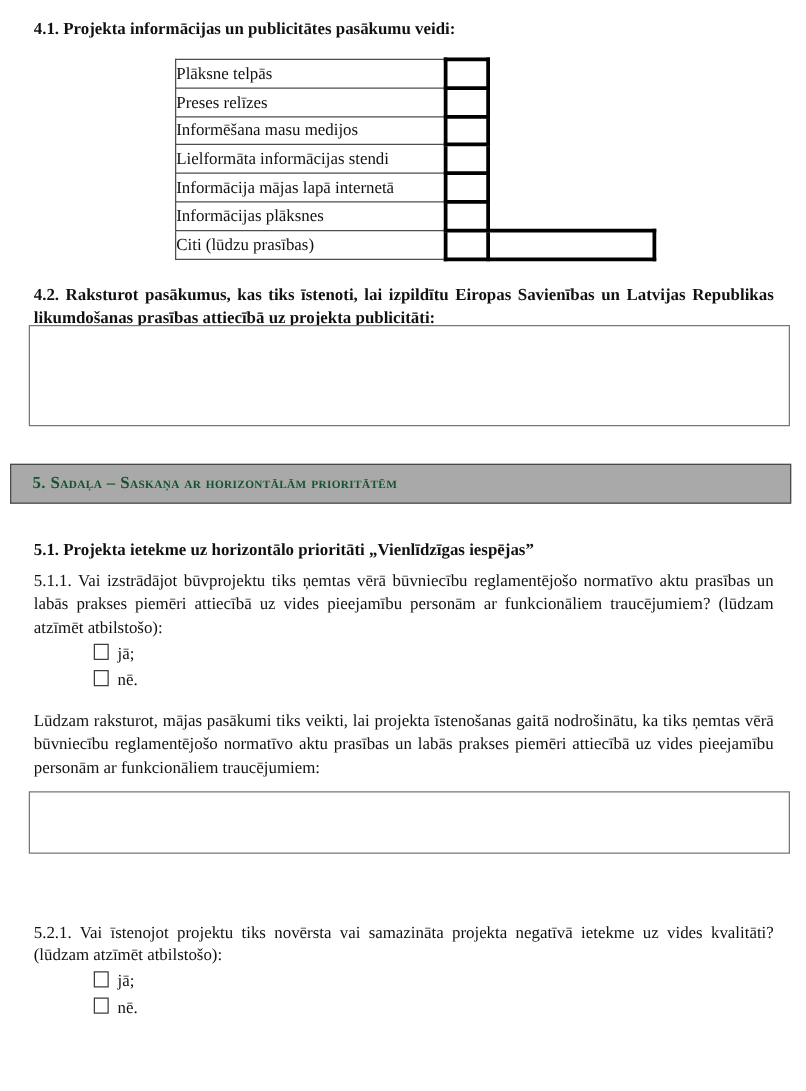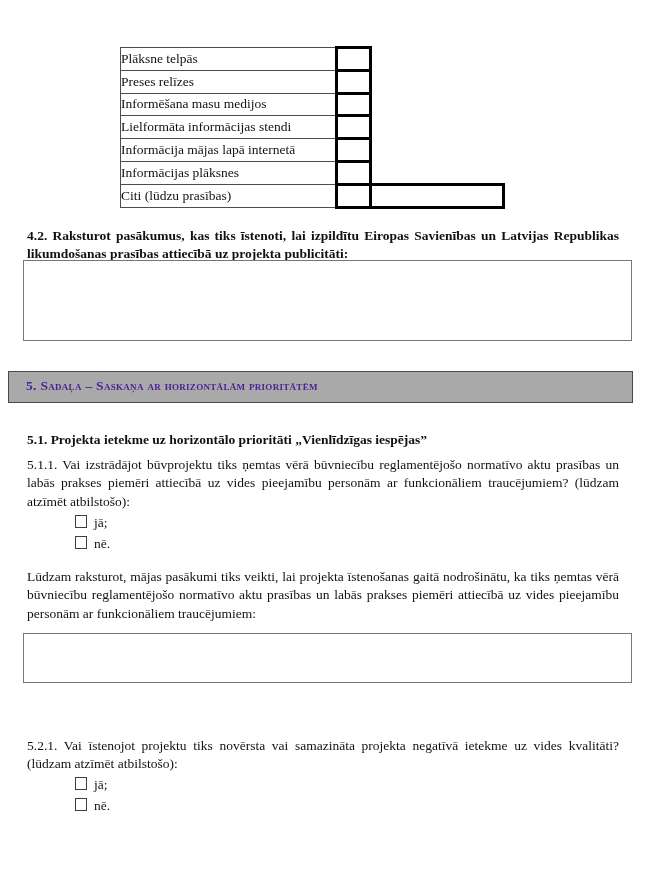--- a/index.html
+++ b/index.html
@@ -10,60 +10,61 @@
     font-family:"Liberation Serif","DejaVu Serif",serif;
     color:#111;
     overflow:hidden;
   }
   .abs { position:absolute; }
   .h { font-weight:bold; font-size:13.5px; line-height:18px; }
   .p { font-size:13.5px; line-height:18.3px; text-align:justify; }
   .h-just { text-align:justify; }
 
   
-  table.pubtable { border-collapse:collapse; table-layout:fixed; }
+  table.pubtable { border-collapse:collapse; table-layout:fixed;margin-left:20px; }
   table.pubtable td { box-sizing:border-box; height:22.8px; padding:0; vertical-align:middle; }
   td.lbl { width:216px; border:1px solid #4d4d4d; padding:0 0 0 7px; font-size:13.5px; }
   td.chk { width:34px; border:3px solid #000; background:#fff; }
   td.sp  { width:133px; border:none; }
   td.wide{ width:133px; border:3px solid #000; background:#fff; }
 
   
   .ansbox { border:1px solid #777; background:#fff; box-sizing:border-box; }
 
   
   .banner {
     background:#a9a9a9;
     border:1px solid #4a4a4a;
     box-sizing:border-box;
     font-weight:bold;
     font-size:13.5px;
     font-variant:small-caps;
     letter-spacing:0.3px;
     padding:6px 16px 0 17px;
-    color:#4c1d95;
+    color:#14532d;
   }
 
   
   .opts { font-size:13.5px; line-height:21px; }
   .opt  { display:block; }
   .cbx {
     display:inline-block;
     width:10px; height:11px;
     border:1px solid #3d3d3d;
     background:#fff;
     margin-right:7px;
     vertical-align:-1px;
   }
 </style>
 </head>
 <body>
 
 <div class="page">
 
+  <div class="abs h" style="top:14px; left:27px; width:592px;">4.1. Projekta informācijas un publicitātes pasākumu veidi:</div>
 
   <table class="pubtable abs" style="top:46px; left:120px;">
     <tbody>
         <tr>
       <td class="lbl">Plāksne telpās</td>
       <td class="chk"></td>
       <td class="sp"></td>
     </tr>
     <tr>
       <td class="lbl">Preses relīzes</td>

